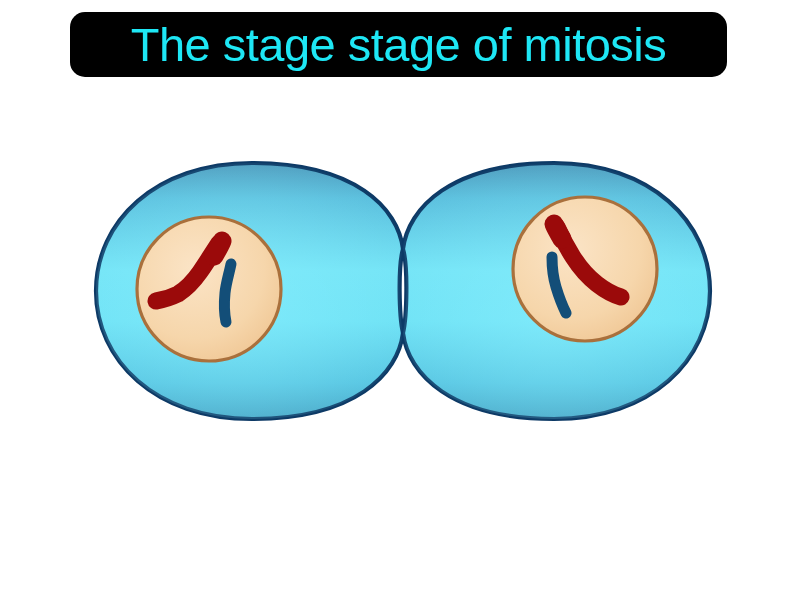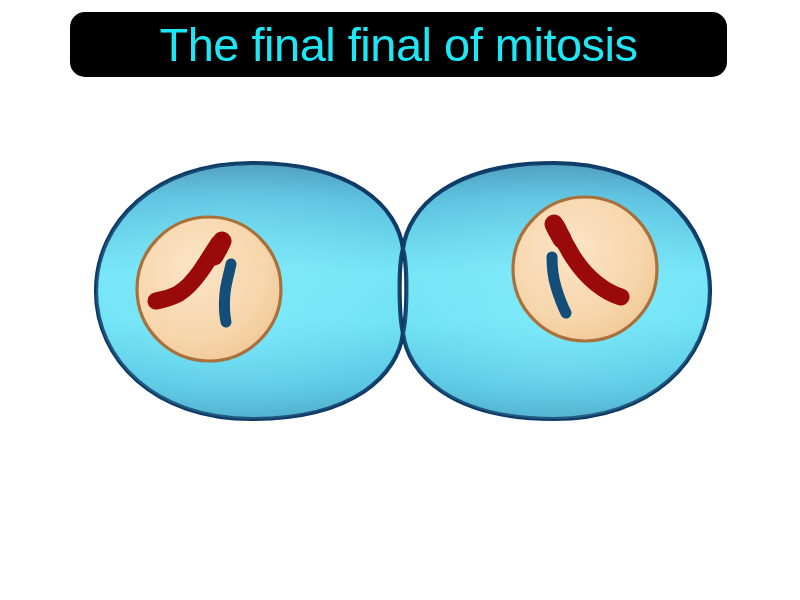--- a/index.html
+++ b/index.html
@@ -63,21 +63,21 @@
     width: 800px;
     height: 170px;
   }
 </style>
 </head>
 <body>
 
 <div id="canvas">
 
   <div id="title-banner">
-    <span id="title-text">The final final of mitosis</span>
+    <span id="title-text">The stage stage of mitosis</span>
   </div>
 
   <div id="figure-wrap">
     <svg width="800" height="600" viewBox="0 0 800 600" xmlns="http://www.w3.org/2000/svg">
       <defs>
 
         <linearGradient id="cytoGradL" x1="0" y1="0" x2="0" y2="1">
           <stop offset="0.00" stop-color="#4f9bbd"></stop>
           <stop offset="0.14" stop-color="#5cc0de"></stop>
           <stop offset="0.42" stop-color="#74e4f6"></stop>

